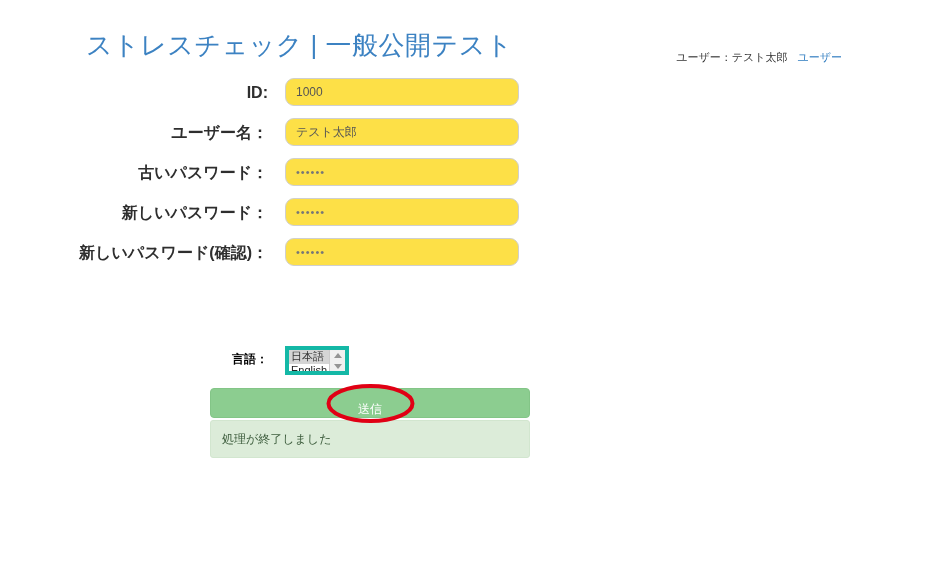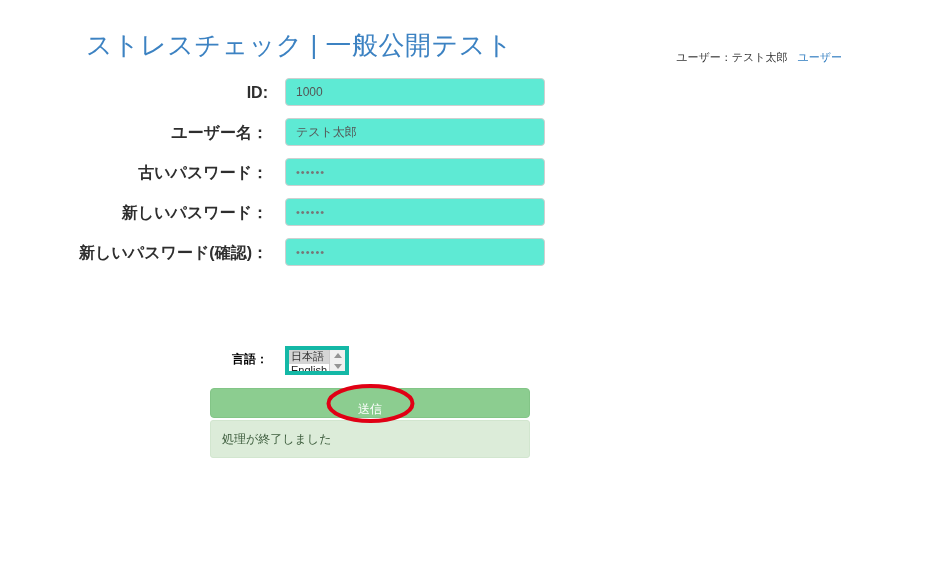--- a/index.html
+++ b/index.html
@@ -64,26 +64,26 @@
     font-size: 16px;
     font-weight: bold;
     color: #2e2e2e;
     line-height: 30px;
     white-space: nowrap;
   }
   .form-row .field-input {
     position: absolute;
     left: 285px;
     top: 0;
-    width: 260px;
+    width: 234px;
     height: 28px;
     box-sizing: border-box;
-    background: #5eead4;
+    background: #fde047;
     border: 1px solid #cfcfcf;
-    border-radius: 4px;
+    border-radius: 9px;
     font-family: "Liberation Sans", "DejaVu Sans", sans-serif;
     font-size: 12px;
     color: #555555;
     padding: 0 10px;
     outline: none;
   }
   .form-row .field-input.pw {
     font-size: 11px;
     letter-spacing: 1px;
     color: #777777;

